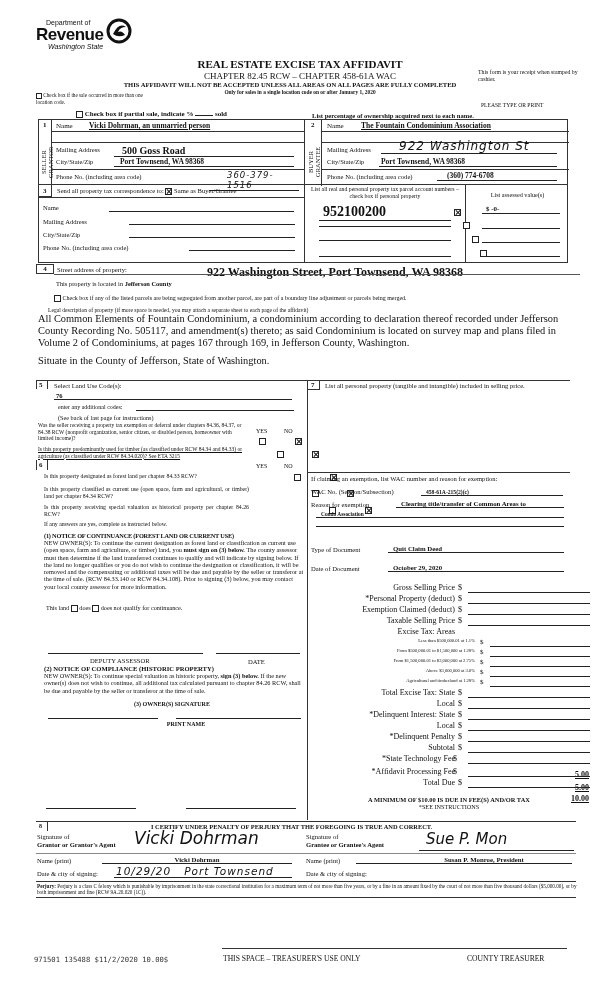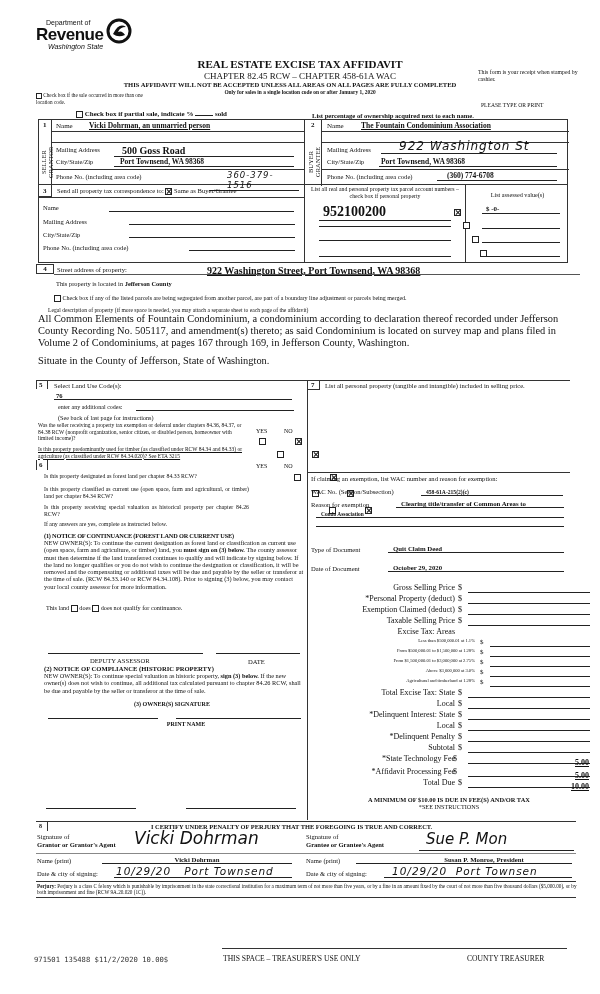--- a/index.html
+++ b/index.html
@@ -14,21 +14,21 @@
   .cb.x::after { transform: rotate(-45deg); }
   .hand { font-family: "DejaVu Sans", sans-serif; font-style: italic; letter-spacing: 1px; }
   .box { border: 1px solid #333; }
   .num { display: inline-block; font-weight: bold; font-size: 7px; }
   .vert { writing-mode: vertical-rl; transform: rotate(180deg); font-size: 6.5px; text-align: center; line-height: 7px; }
   .tc { text-align: center; }
   .tax-row { position: absolute; left: 310px; width: 285px; height: 11px; font-size: 8px; font-family: Liberation Serif, serif; }
   .tax-row .lbl { position: absolute; right: 140px; top: 0; white-space: nowrap; }
   .tax-row .dol { position: absolute; left: 148px; top: 0; }
   .tax-row .fld { position: absolute; left: 158px; right: 5px; top: 9px; border-bottom: 1px solid #222; }
-  .tax-row .val { position: absolute; right: 6px; top: 4px; font-weight: bold; text-decoration: underline; }
+  .tax-row .val { position: absolute; right: 6px; top: 16px; font-weight: bold; text-decoration: underline; }
   .tax-row.small { font-size: 4.6px; height: 9px; }
   .tax-row.small .lbl { right: 120px; }
   .tax-row.small .dol { left: 170px; font-size: 7px; }
   .tax-row.small .fld { left: 180px; top: 8px; }
 </style>
 </head>
 <body>
 
 <div class="abs" style="left:36px;top:12px;width:70px;height:42px;">
   <div class="abs" style="left:10px;top:7px;font-family:'Liberation Sans',sans-serif;font-size:7px;">Department of</div>
@@ -129,21 +129,21 @@
   <span class="abs cb" style="left:149px;top:50px;"></span>
   <div class="abs line" style="left:177px;top:57px;width:78px;height:1px;"></div>
 
   <div class="abs line" style="left:14px;top:71px;width:132px;height:1px;"></div>
   <span class="abs cb" style="left:149px;top:64px;"></span>
   <div class="abs line" style="left:177px;top:71px;width:78px;height:1px;"></div>
 </div>
 
 <div class="abs box num tc" style="left:36px;top:264px;width:18px;height:10px;font-size:7px;line-height:9px;">4</div>
 <div class="abs" style="left:57px;top:266px;font-size:6.6px;">Street address of property:</div>
-<div class="abs b" style="left:163px;top:265px;font-size:10px;text-decoration:underline;padding-left:44px;">922 Washington Street, Port Townsend, WA  98368</div>
+<div class="abs b" style="left:163px;top:265px;font-size:12px;padding-left:44px;">922 Washington Street, Port Townsend, WA  98368</div>
 <div class="abs" style="left:54px;top:274px;width:526px;border-bottom:1px solid #555;"></div>
 <div class="abs" style="left:56px;top:280px;font-size:6.4px;">
   <span>This property is located in</span>
   <span class="b">Jefferson County</span>
 </div>
 <div class="abs" style="left:54px;top:295px;font-size:6px;white-space:nowrap;">
   <span class="cb"></span>
   <span>Check box if any of the listed parcels are being segregated from another parcel, are part of a boundary line adjustment or parcels being merged.</span>
 </div>
 <div class="abs" style="left:48px;top:307px;font-size:5.6px;">Legal description of property (if more space is needed, you may attach a separate sheet to each page of the affidavit)</div>
@@ -361,21 +361,20 @@
 
   <div class="abs" style="left:0;top:32px;width:540px;border-top:1px solid #888;"></div>
   <div class="abs" style="left:1px;top:36px;font-size:6.6px;">Name (print)</div>
   <div class="abs b line tc" style="left:66px;top:35px;width:190px;font-size:6.8px;">Vicki Dohrman</div>
   <div class="abs" style="left:270px;top:36px;font-size:6.6px;">Name (print)</div>
   <div class="abs b line tc" style="left:320px;top:35px;width:216px;font-size:6.8px;padding-left:40px;">Susan P. Monroe, President</div>
 
   <div class="abs" style="left:1px;top:49px;font-size:6.6px;">Date &amp; city of signing:</div>
   <div class="abs hand line" style="left:78px;top:44px;width:178px;font-size:10.5px;padding-left:2px;white-space:pre;">10/29/20   Port Townsend</div>
   <div class="abs" style="left:270px;top:49px;font-size:6.6px;">Date &amp; city of signing:</div>
-  <div class="abs hand line" style="left:348px;top:44px;width:188px;font-size:10.5px;padding-left:8px;white-space:pre;">10/29/20  Port Townsen</div>
 
   <div class="abs" style="left:0;top:60px;width:540px;border-top:1px solid #333;"></div>
   <div class="abs" style="left:1px;top:62px;width:540px;font-size:5.2px;line-height:6.4px;">
     <b>Perjury:</b>
     <span>Perjury is a class C felony which is punishable by imprisonment in the state correctional institution for a maximum term of not more than five years, or by a fine in an amount fixed by the court of not more than five thousand dollars ($5,000.00), or by both imprisonment and fine (RCW 9A.20.020 (1C)).</span>
   </div>
   <div class="abs" style="left:0;top:76px;width:540px;border-top:1px solid #333;"></div>
 </div>
 
 <div class="abs" style="left:34px;top:955px;font-family:'DejaVu Sans Mono',monospace;font-size:7.2px;color:#333;">971501 135488 $11/2/2020 10.00$</div>

